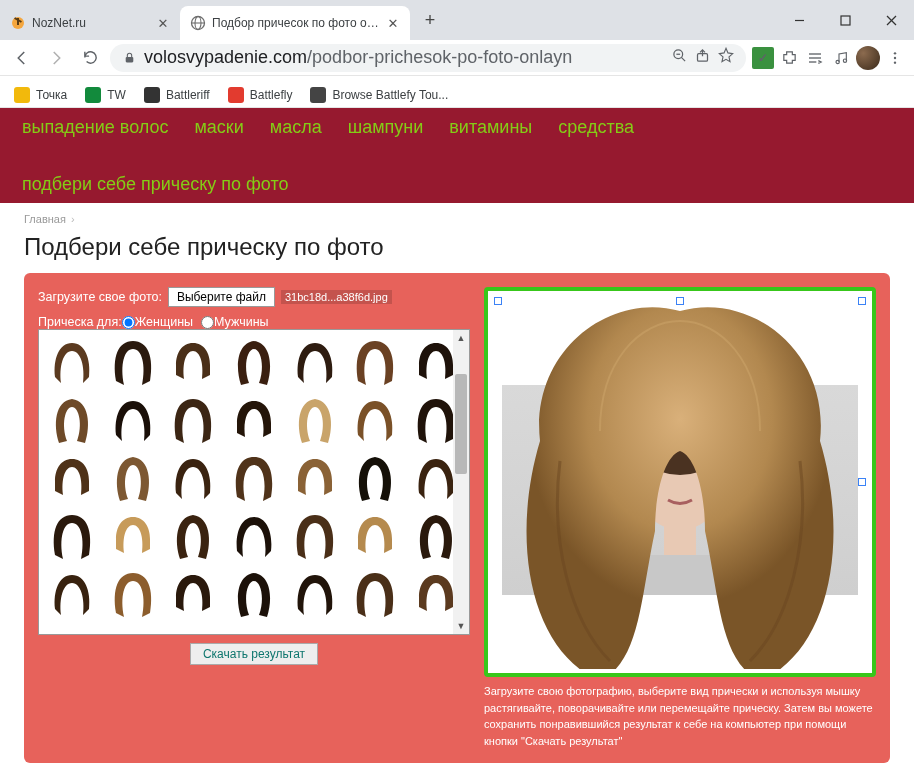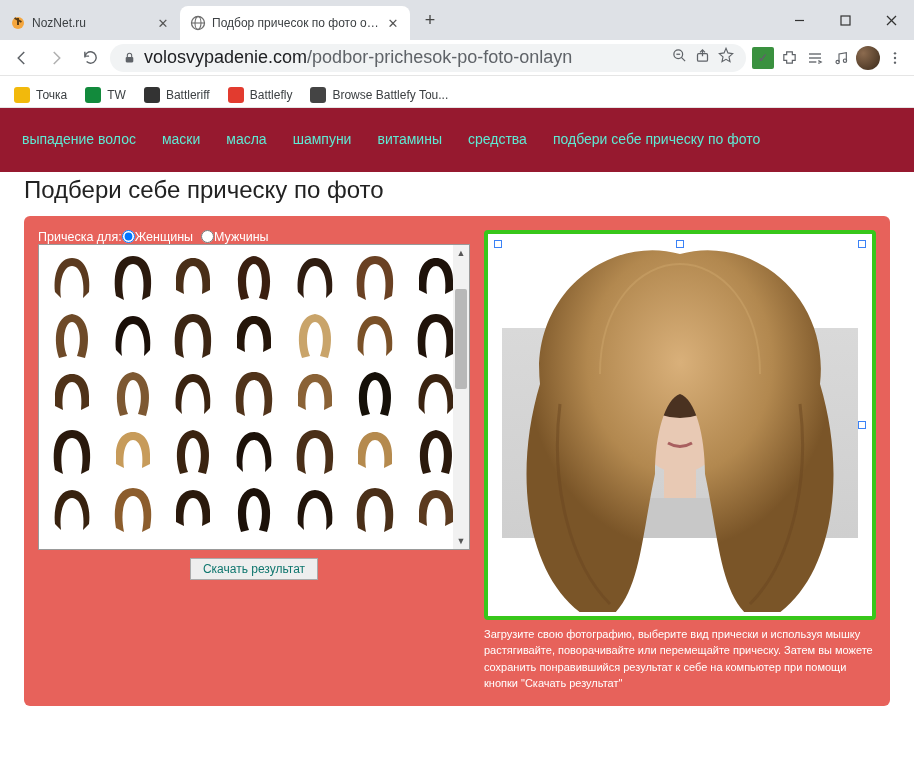--- a/index.html
+++ b/index.html
@@ -30,21 +30,21 @@
 .action-icons .icon { width: 22px; height: 22px; display: flex; align-items: center; justify-content: center; color: #5f6368; }
 .green-check { background: #3a913f; color: #fff; font-size: 12px; font-weight: bold; border-radius: 2px; width: 18px; height: 18px; }
 .avatar { width: 24px; height: 24px; border-radius: 50%; background: radial-gradient(circle at 30% 30%, #8c6b4f, #3b2a1a); }
 
 .bookmarks { height: 32px; background: #fff; display: flex; align-items: flex-end; padding: 0 8px; gap: 6px; font-size: 12px; color: #3c4043; border-bottom: 1px solid #e5e5e5; }
 .bookmark { display: flex; align-items: center; gap: 6px; padding: 4px 6px; border-radius: 4px; }
 .bookmark .bm-icon { width: 16px; height: 16px; border-radius: 3px; display:flex;align-items:center;justify-content:center;font-size:10px;color:#fff;font-weight:bold; }
 
 
 .page { height: calc(774px - 40px - 36px - 32px); overflow: hidden; background: #fff; position: relative; }
-.top-nav { background: #96192f; color: #5eead4; padding: 20px 22px; font-size: 14px; line-height: 1.7; }
+.top-nav { background: #96192f; color: #84cc16; padding: 4px 22px; font-size: 18px; line-height: 1.7; }
 .top-nav .row { display: flex; flex-wrap: wrap; gap: 26px; }
 .breadcrumbs { font-size: 11px; color: #999; padding: 10px 24px 4px; }
 .breadcrumbs .sep { color: #bbb; margin: 0 2px; }
 h1.page-title { font-size: 24px; font-weight: 500; color: #222; padding: 4px 24px 12px; }
 
 .panel { margin: 0 24px; background: #e7625b; border-radius: 6px; padding: 14px; display: flex; gap: 14px; }
 .left-col { flex: 0 0 432px; color: #fff; font-size: 12.5px; }
 .upload-row { display: flex; align-items: center; gap: 6px; margin-bottom: 8px; }
 .file-btn { background: #fff; color: #000; border: 1px solid #999; padding: 2px 8px; font-size: 12px; }
 .filename { background: rgba(0,0,0,0.15); padding: 1px 4px; font-size: 11px; }
@@ -216,24 +216,33 @@
     <div class="row" id="nav-row1">
         <span>выпадение волос</span>
         <span>маски</span>
         <span>масла</span>
         <span>шампуни</span>
         <span>витамины</span>
         <span>средства</span>
         <span>подбери себе прическу по фото</span>
       </div>
   </div>
+  <div class="breadcrumbs">
+    <span>Главная</span>
+    <span class="sep">›</span>
+  </div>
   <h1 class="page-title">Подбери себе прическу по фото</h1>
 
   <div class="panel">
     <div class="left-col">
+      <div class="upload-row">
+        <span>Загрузите свое фото:</span>
+        <button class="file-btn">Выберите файл</button>
+        <span class="filename">31bc18d...a38f6d.jpg</span>
+      </div>
       <div class="gender-row">
         <span>Прическа для:</span>
         <input type="radio" name="g" checked="" style="">
         <label>Женщины</label>
         <input type="radio" name="g" style="">
         <label>Мужчины</label>
       </div>
       <div class="hair-grid-wrap">
         <div class="hair-grid" id="hair-grid">
             <div class="hair-item">

